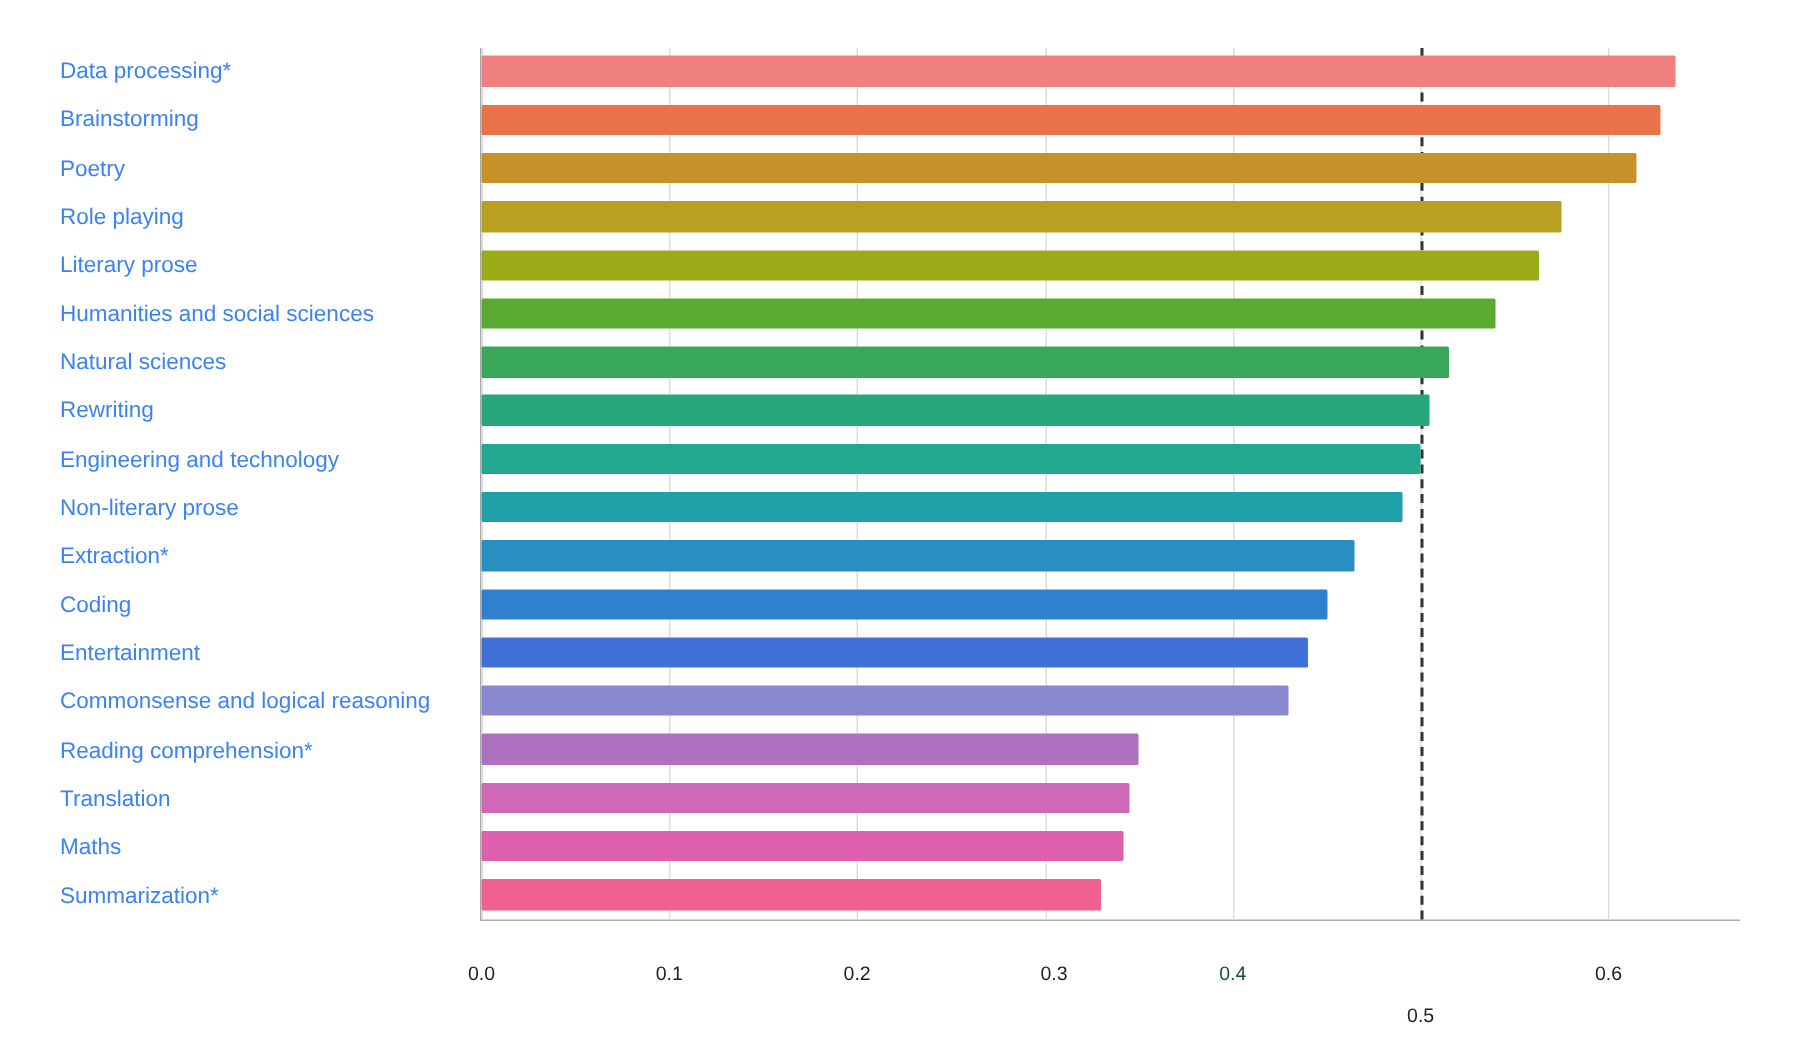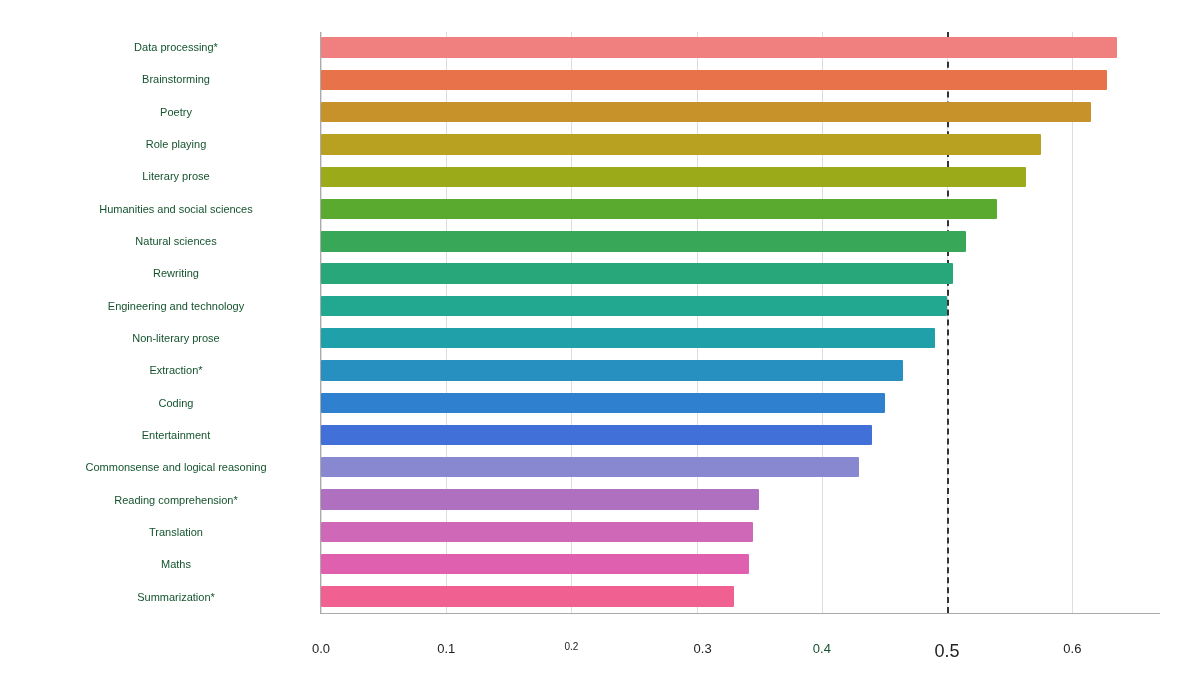--- a/index.html
+++ b/index.html
@@ -29,23 +29,23 @@
     }
     .y-labels {
       display: flex;
       flex-direction: column;
       justify-content: space-around;
       width: 280px;
       flex-shrink: 0;
       padding-right: 8px;
     }
     .y-label {
-      font-size: 11px;
-      text-align: center;
-      color: #14532d;
+      font-size: 15px;
+      text-align: left;
+      color: #3b82f6;
       line-height: 1;
     }
     .bars-area {
       flex: 1;
       display: flex;
       flex-direction: column;
       justify-content: space-around;
       position: relative;
       border-left: 1px solid #aaa;
       border-bottom: 1px solid #aaa;
@@ -121,24 +121,24 @@
           <div class="grid-line" style="left: 44.7761%;"></div>
           <div class="grid-line" style="left: 59.7015%;"></div>
           <div class="grid-line" style="left: 74.6269%;"></div>
           <div class="grid-line" style="left: 89.5522%;"></div>
           <div class="dashed-line" style="left: 74.6269%;"></div>
         </div>
 
     <div style="position: absolute; bottom: -28px; left: 0px; right: 0px;">
           <div style="position: absolute; left: 0%; transform: translateX(-50%); font-size: 13px; color: rgb(34, 34, 34);">0.0</div>
           <div style="position: absolute; left: 14.9254%; transform: translateX(-50%); font-size: 13px; color: rgb(34, 34, 34);">0.1</div>
-          <div style="position: absolute; left: 29.8507%; transform: translateX(-50%); font-size: 10px; color: rgb(34, 34, 34);">0.2</div>
+          <div style="position: absolute; left: 29.8507%; transform: translateX(-50%); font-size: 13px; color: rgb(34, 34, 34);">0.2</div>
           <div style="position: absolute; left: 44.7761%; transform: translateX(-50%); font-size: 13px; color: rgb(34, 34, 34); padding-left: 12px;">0.3</div>
           <div style="position: absolute; left: 59.7015%; transform: translateX(-50%); font-size: 13px; color: #14532d;">0.4</div>
-          <div style="position: absolute; left: 74.6269%; transform: translateX(-50%); font-size: 18px; color: rgb(34, 34, 34);">0.5</div>
+          <div style="position: absolute; left: 74.6269%; transform: translateX(-50%); font-size: 13px; color: rgb(34, 34, 34); margin-top: 28px;">0.5</div>
           <div style="position: absolute; left: 89.5522%; transform: translateX(-50%); font-size: 13px; color: rgb(34, 34, 34);">0.6</div>
         </div>
         <div id="bar-rows" style="position: absolute; inset: 0px; display: flex; flex-direction: column; justify-content: space-around;">
           <div class="bar-row">
             <div class="bar" style="width: 94.9254%; background-color: rgb(240, 128, 128);"></div>
           </div>
           <div class="bar-row">
             <div class="bar" style="width: 93.7313%; background-color: rgb(232, 114, 74);"></div>
           </div>
           <div class="bar-row">

